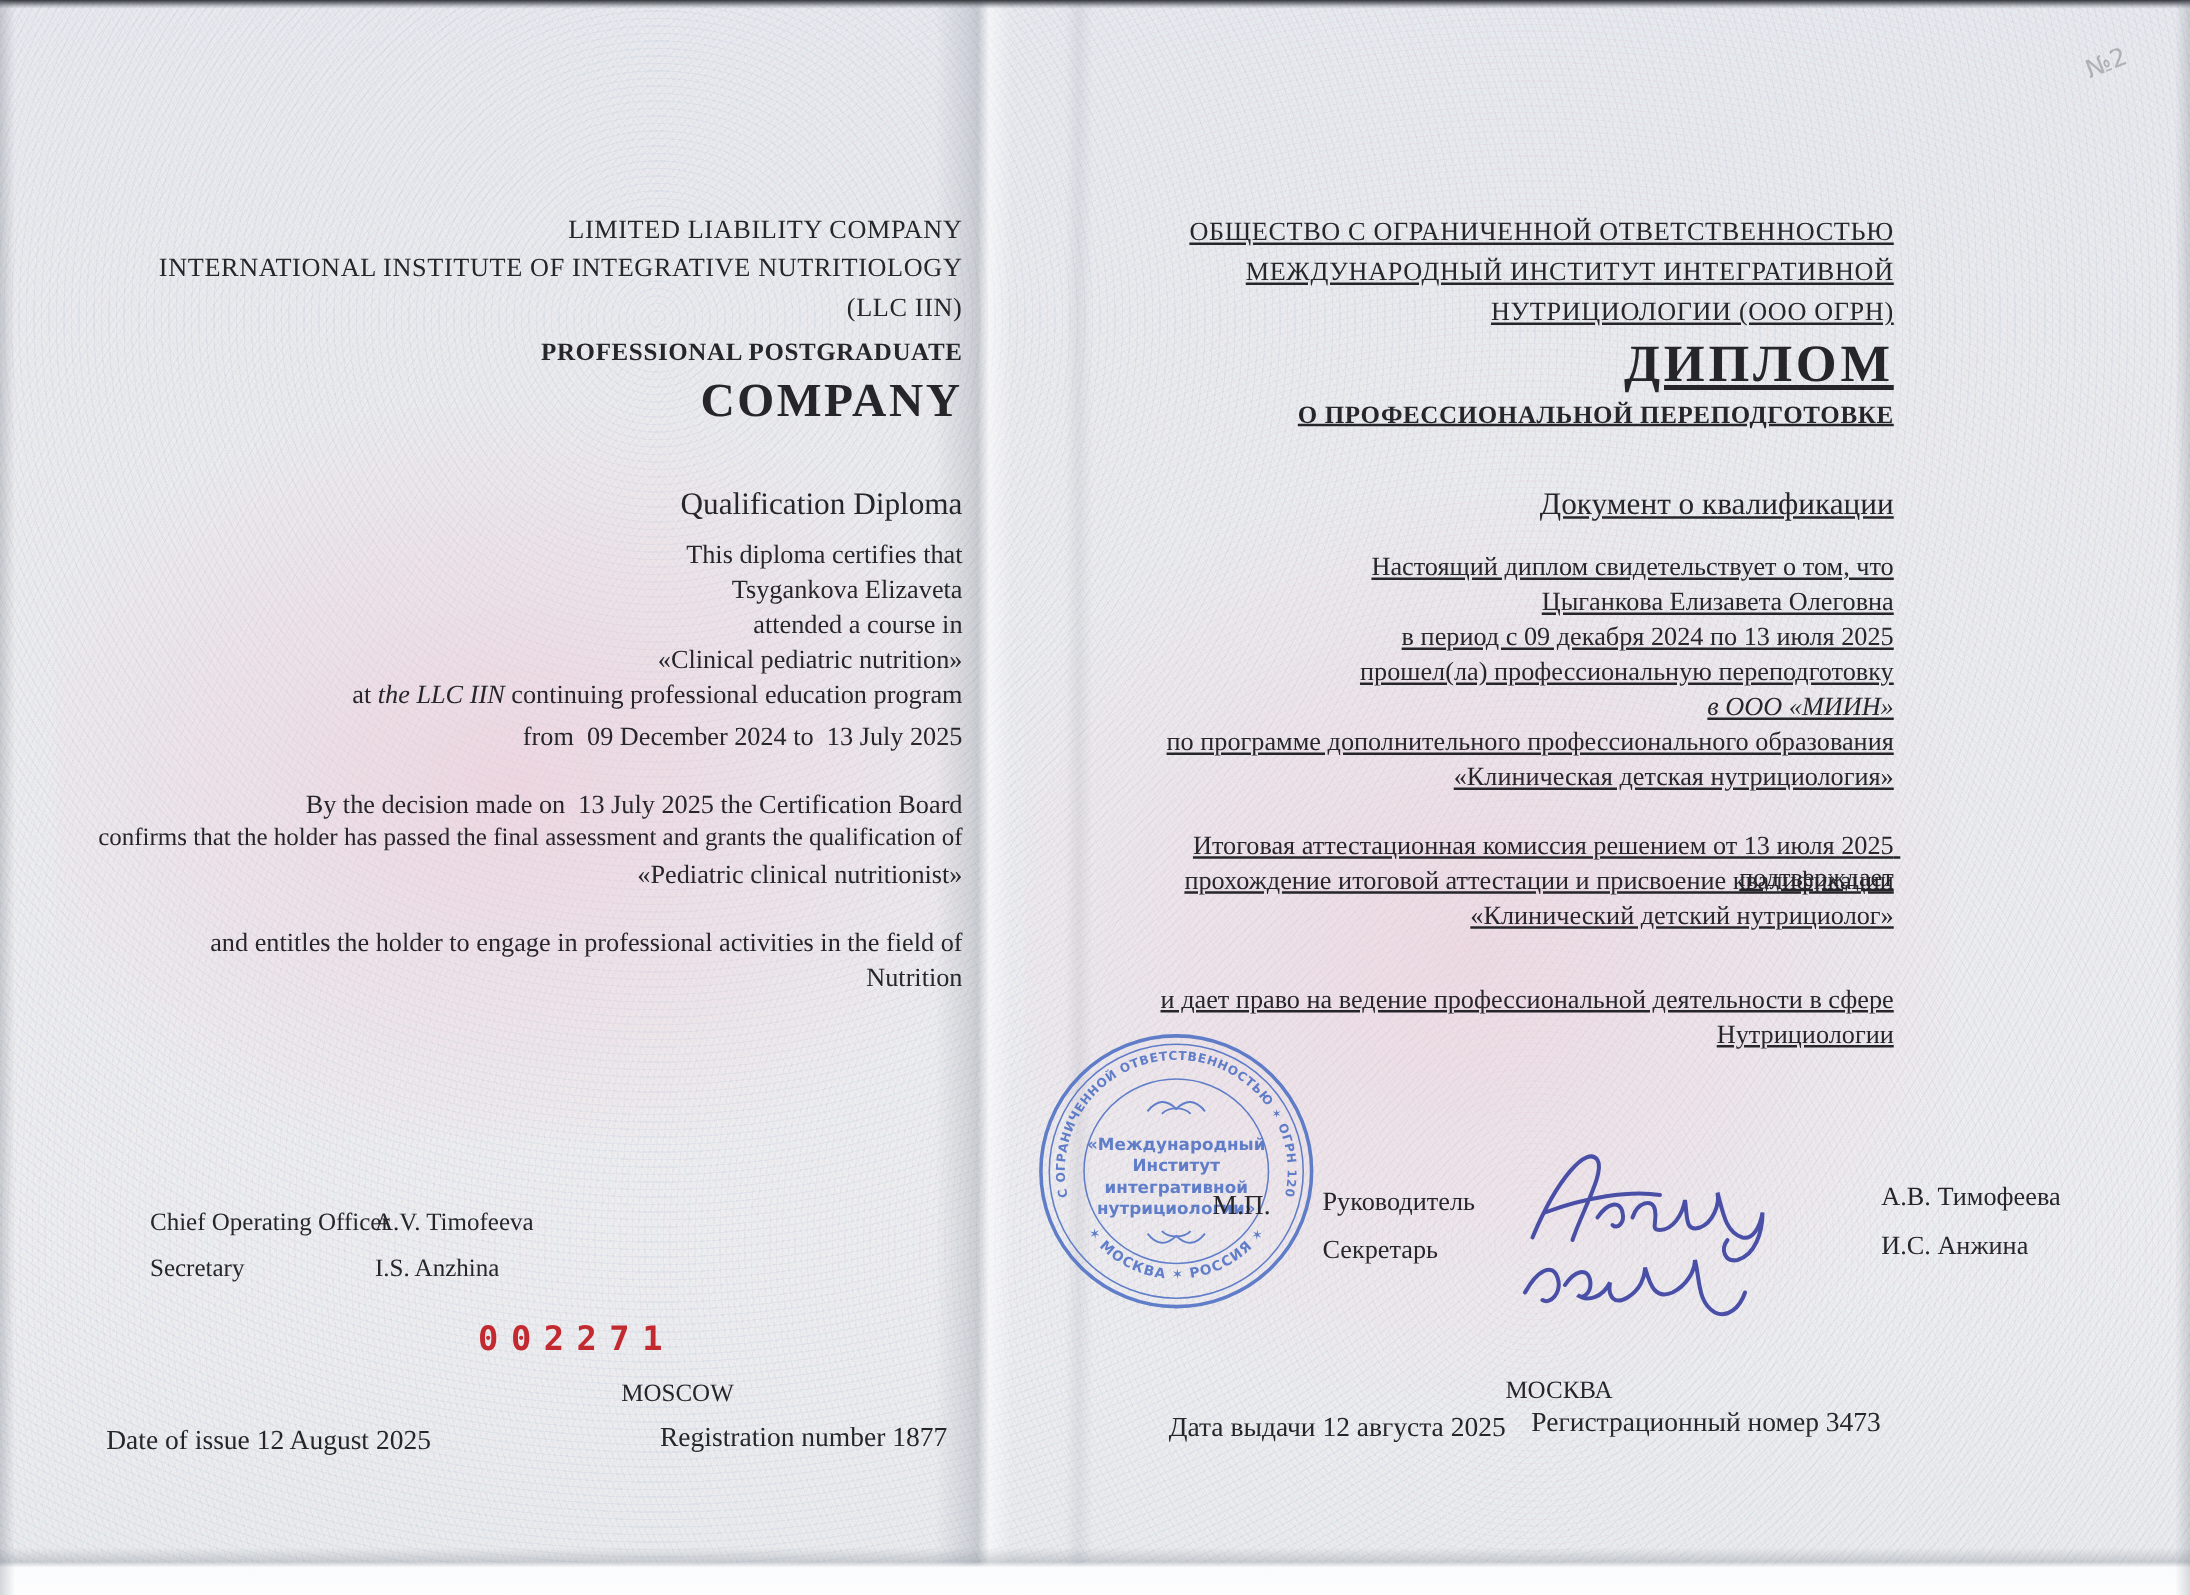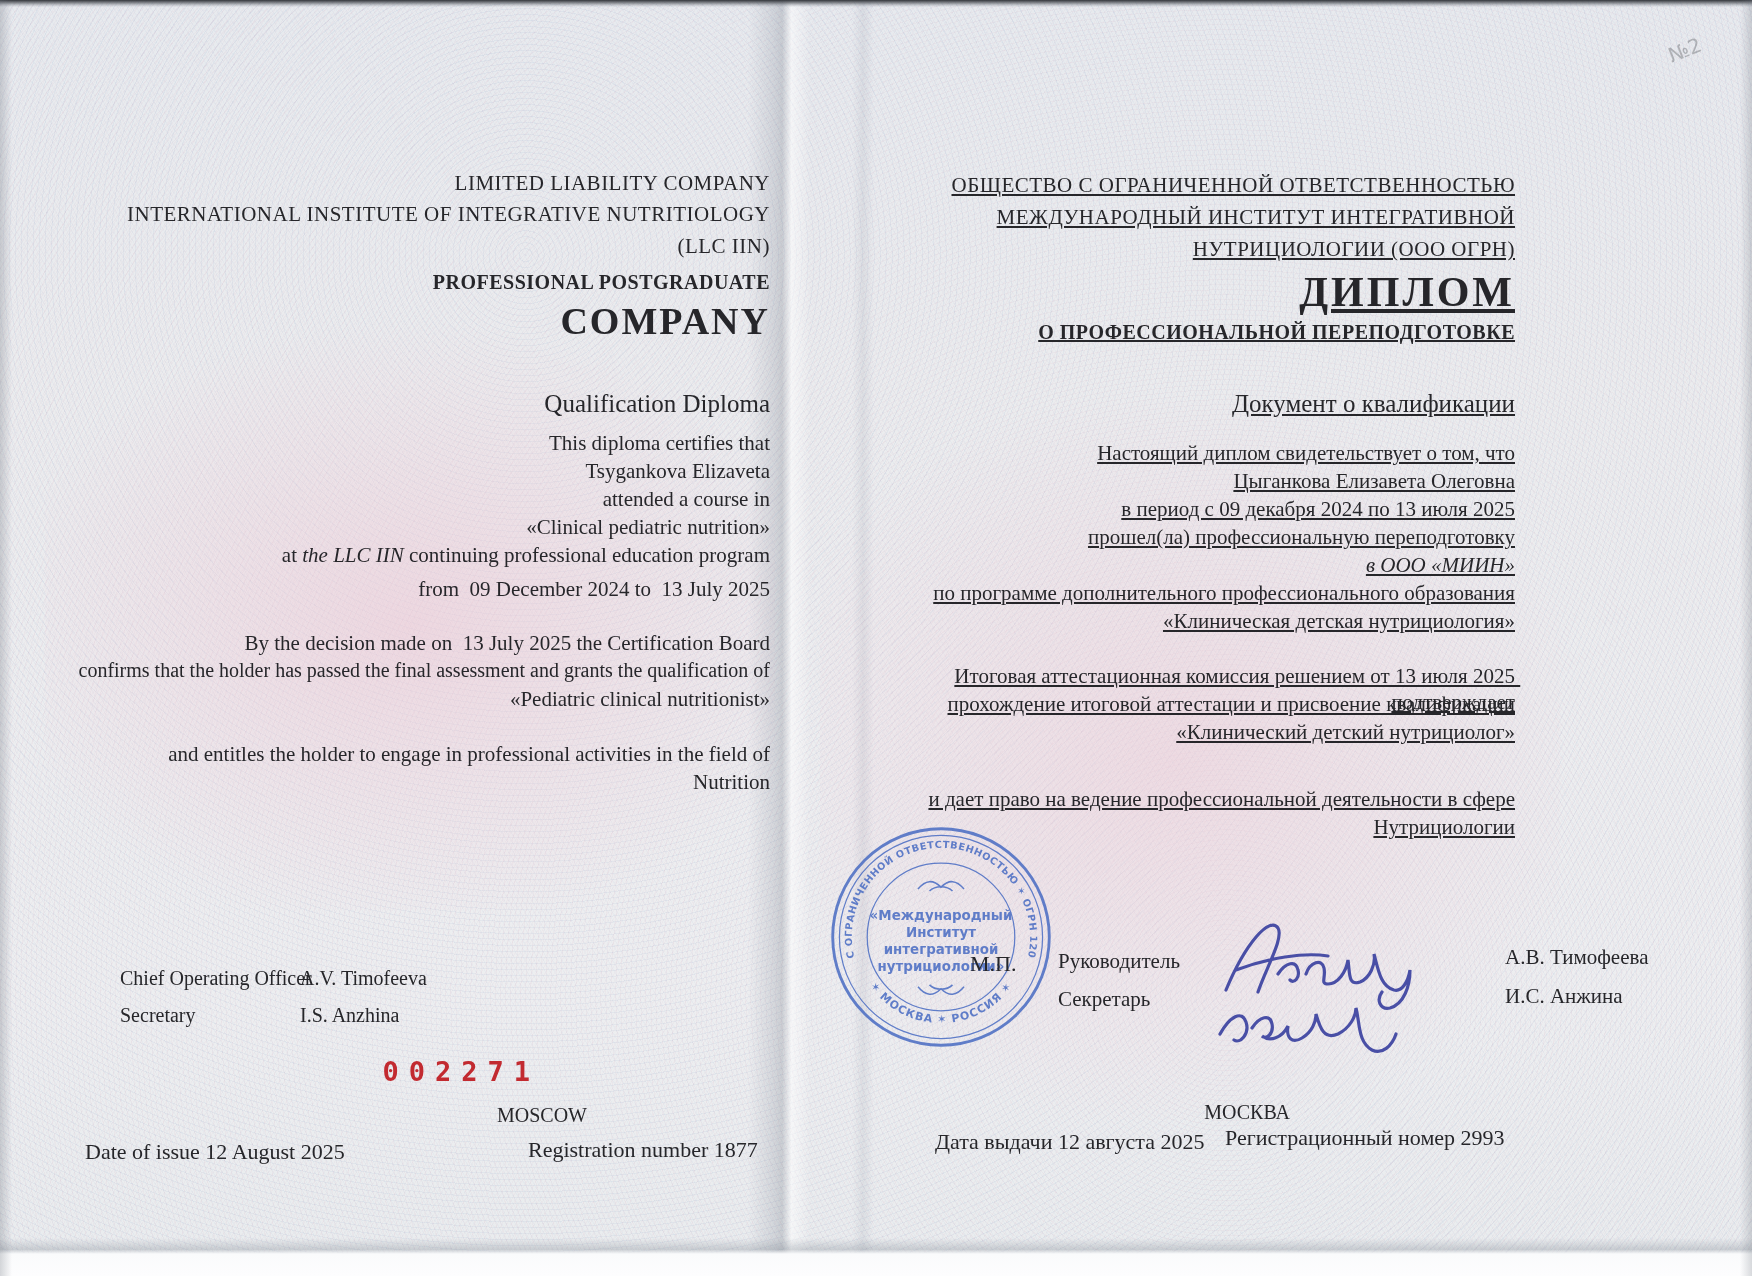--- a/index.html
+++ b/index.html
@@ -119,21 +119,21 @@
     <div class="line rcol fs21" style="top:814px">Нутрициологии</div>
 
     <div class="line leftpos fs22" style="top:950px;left:970px;z-index:5">М.П.</div>
     <div class="line leftpos fs21" style="top:948px;left:1058px">Руководитель</div>
     <div class="line leftpos fs21" style="top:986px;left:1058px">Секретарь</div>
     <div class="line leftpos fs21" style="top:944px;left:1505px">А.В. Тимофеева</div>
     <div class="line leftpos fs21" style="top:983px;left:1505px">И.С. Анжина</div>
 
     <div class="line fs20" style="top:1100px;left:1090px;width:200px">МОСКВА</div>
     <div class="line leftpos fs22" style="top:1128px;left:935px">Дата выдачи 12 августа 2025</div>
-    <div class="line leftpos fs22" style="top:1124px;left:1225px">Регистрационный номер 2993</div>
+    <div class="line leftpos fs22" style="top:1124px;left:1225px">Регистрационный номер 3473</div>
   </div>
 
   <svg class="stamp" width="230" height="230" viewBox="0 0 240 240">
     <g fill="none" stroke="#4d6fc4">
       <circle cx="120" cy="120" r="113" stroke-width="3"></circle>
       <circle cx="120" cy="120" r="106" stroke-width="1.3"></circle>
       <circle cx="120" cy="120" r="77" stroke-width="1.3"></circle>
     </g>
     <defs>
       <path id="sealTopArc" d="M 30.2 144.1 A 93 93 0 1 1 209.8 144.1"></path>

